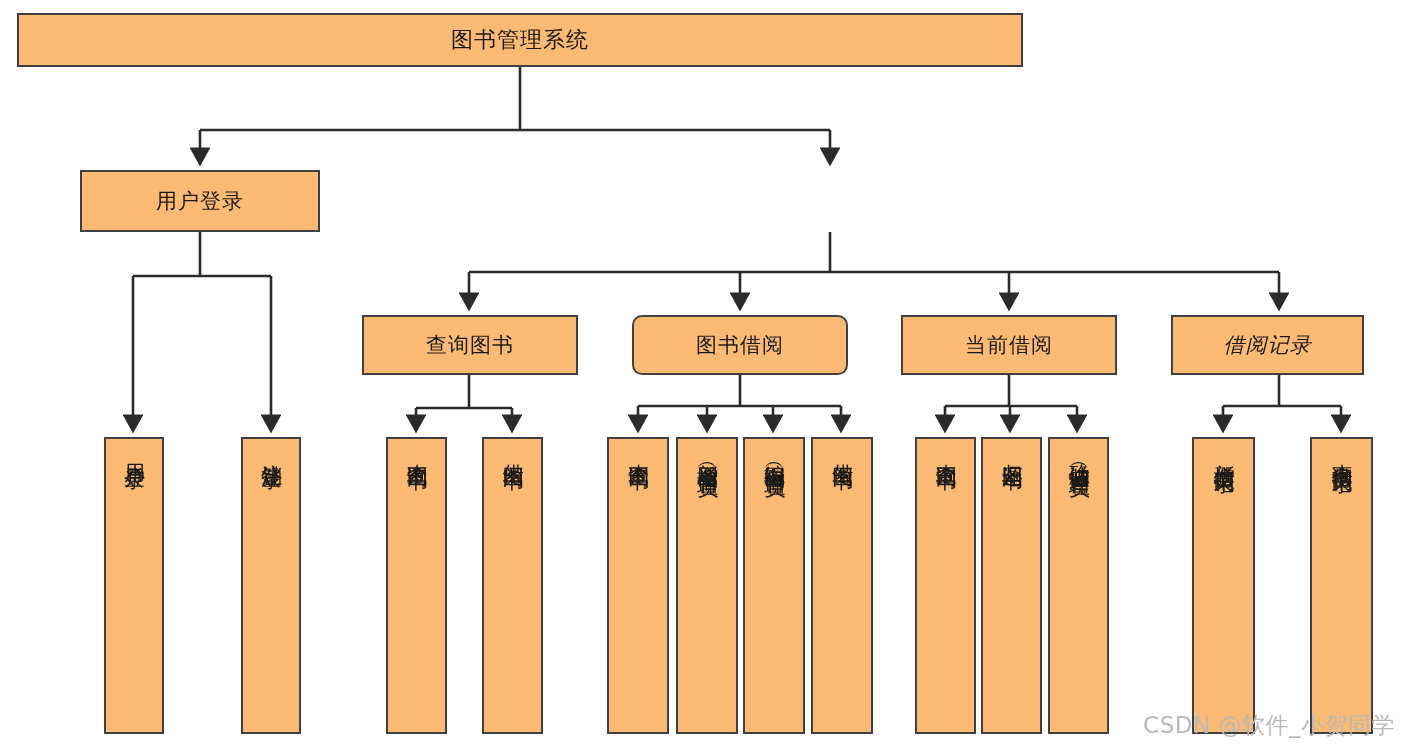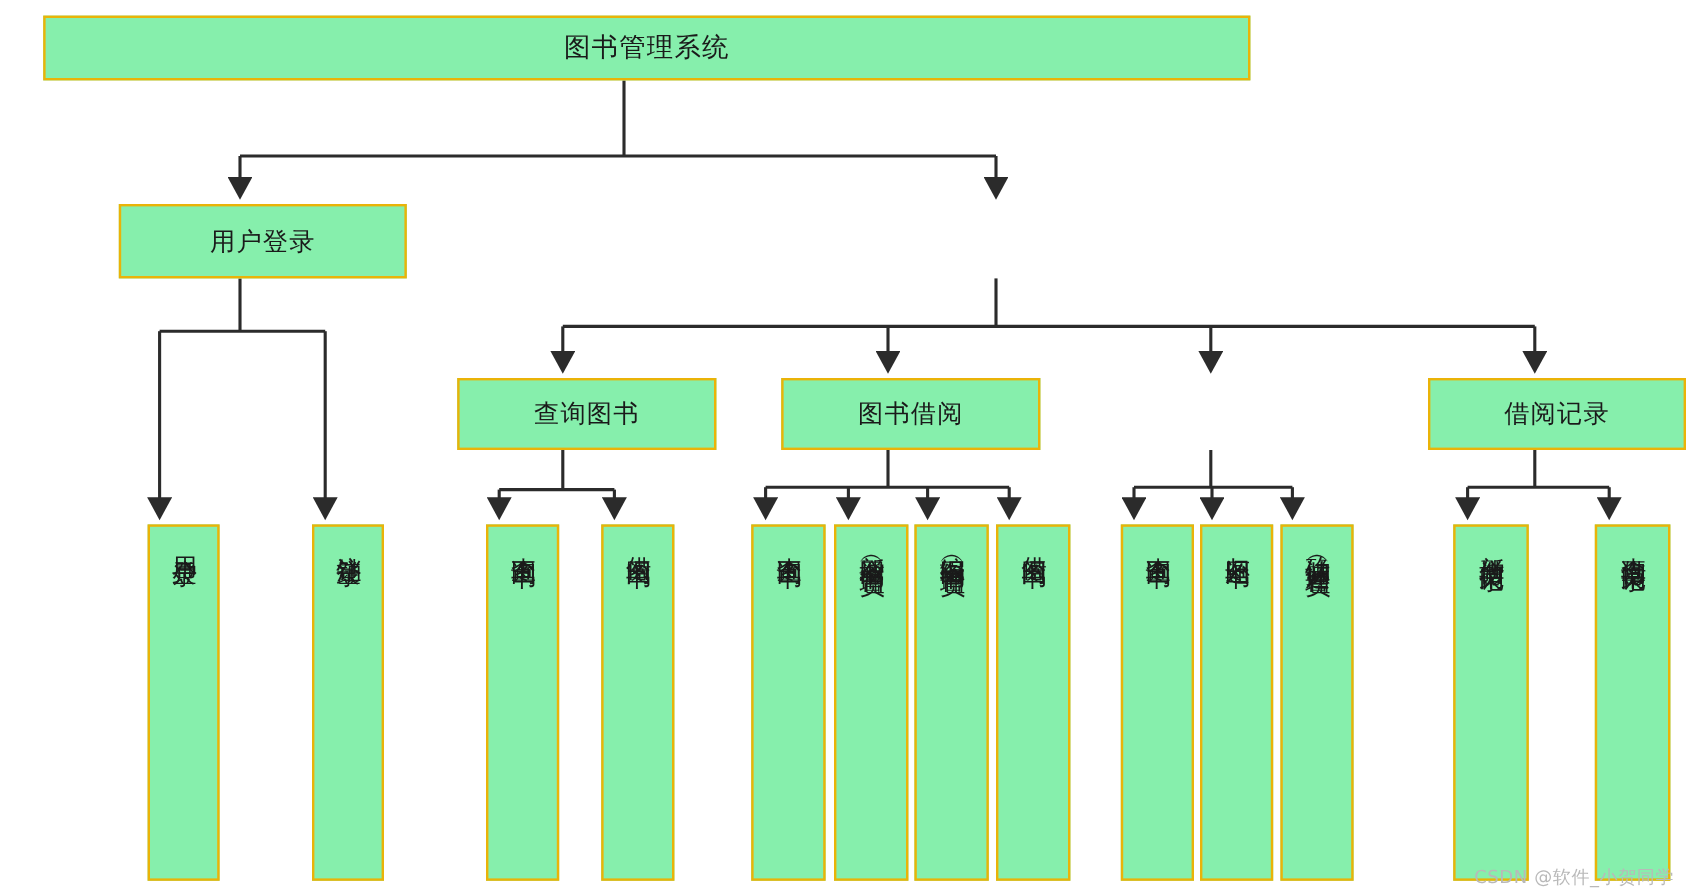--- a/index.html
+++ b/index.html
@@ -21,27 +21,26 @@
     position: absolute;
     left: 0;
     top: 0;
     width: 1405px;
     height: 747px;
     pointer-events: none;
   }
   .node {
     position: absolute;
     box-sizing: border-box;
-    border: 2px solid #eab308;
-    background: #86efac;
+    border: 2px solid #404040;
+    background: #fdba74;
     display: flex;
     align-items: center;
     justify-content: center;
     color: #1a1a1a;
-    margin-left: 19px;
   }
   .node.h {
     font-size: 21px;
     letter-spacing: 1px;
   }
   .node.v {
     padding: 8px 0 8px 0;
     align-items: flex-start;
     justify-content: center;
   }
@@ -54,21 +53,21 @@
     white-space: nowrap;
     color: #1a1a1a;
   }
   .node.root {
     font-size: 22px;
   }
   .watermark {
     position: absolute;
     right: 10px;
     bottom: 6px;
-    font-size: 15px;
+    font-size: 23px;
     color: #b9b9b9;
     white-space: nowrap;
     letter-spacing: 0.5px;
   }
 </style>
 </head>
 <body>
 
 <div id="canvas">
 
@@ -126,24 +125,27 @@
     <span>图书管理系统</span>
   </div>
 
   <div class="node h" style="left:80px; top:170px; width:240px; height:62px;">
     <span>用户登录</span>
   </div>
 
   <div class="node h" style="left:362px; top:315px; width:216px; height:60px;">
     <span>查询图书</span>
   </div>
-  <div class="node h" style="left:632px; top:315px; width:216px; height:60px;">
+  <div class="node h" style="left:632px; top:315px; width:216px; height:60px;border-radius:10px;">
     <span>图书借阅</span>
   </div>
-  <div class="node h" style="left:1171px; top:315px; width:215px; height:60px;">
+  <div class="node h" style="left:901px; top:315px; width:216px; height:60px;">
+    <span>当前借阅</span>
+  </div>
+  <div class="node h" style="left:1171px; top:315px; width:193px; height:60px;font-style:italic;">
     <span>借阅记录</span>
   </div>
 
   <div class="node v" style="left:104px; top:437px; width:60px; height:297px;">
     <span class="vtext">用户登录</span>
   </div>
   <div class="node v" style="left:241px; top:437px; width:60px; height:297px;">
     <span class="vtext">注销登录</span>
   </div>
 

